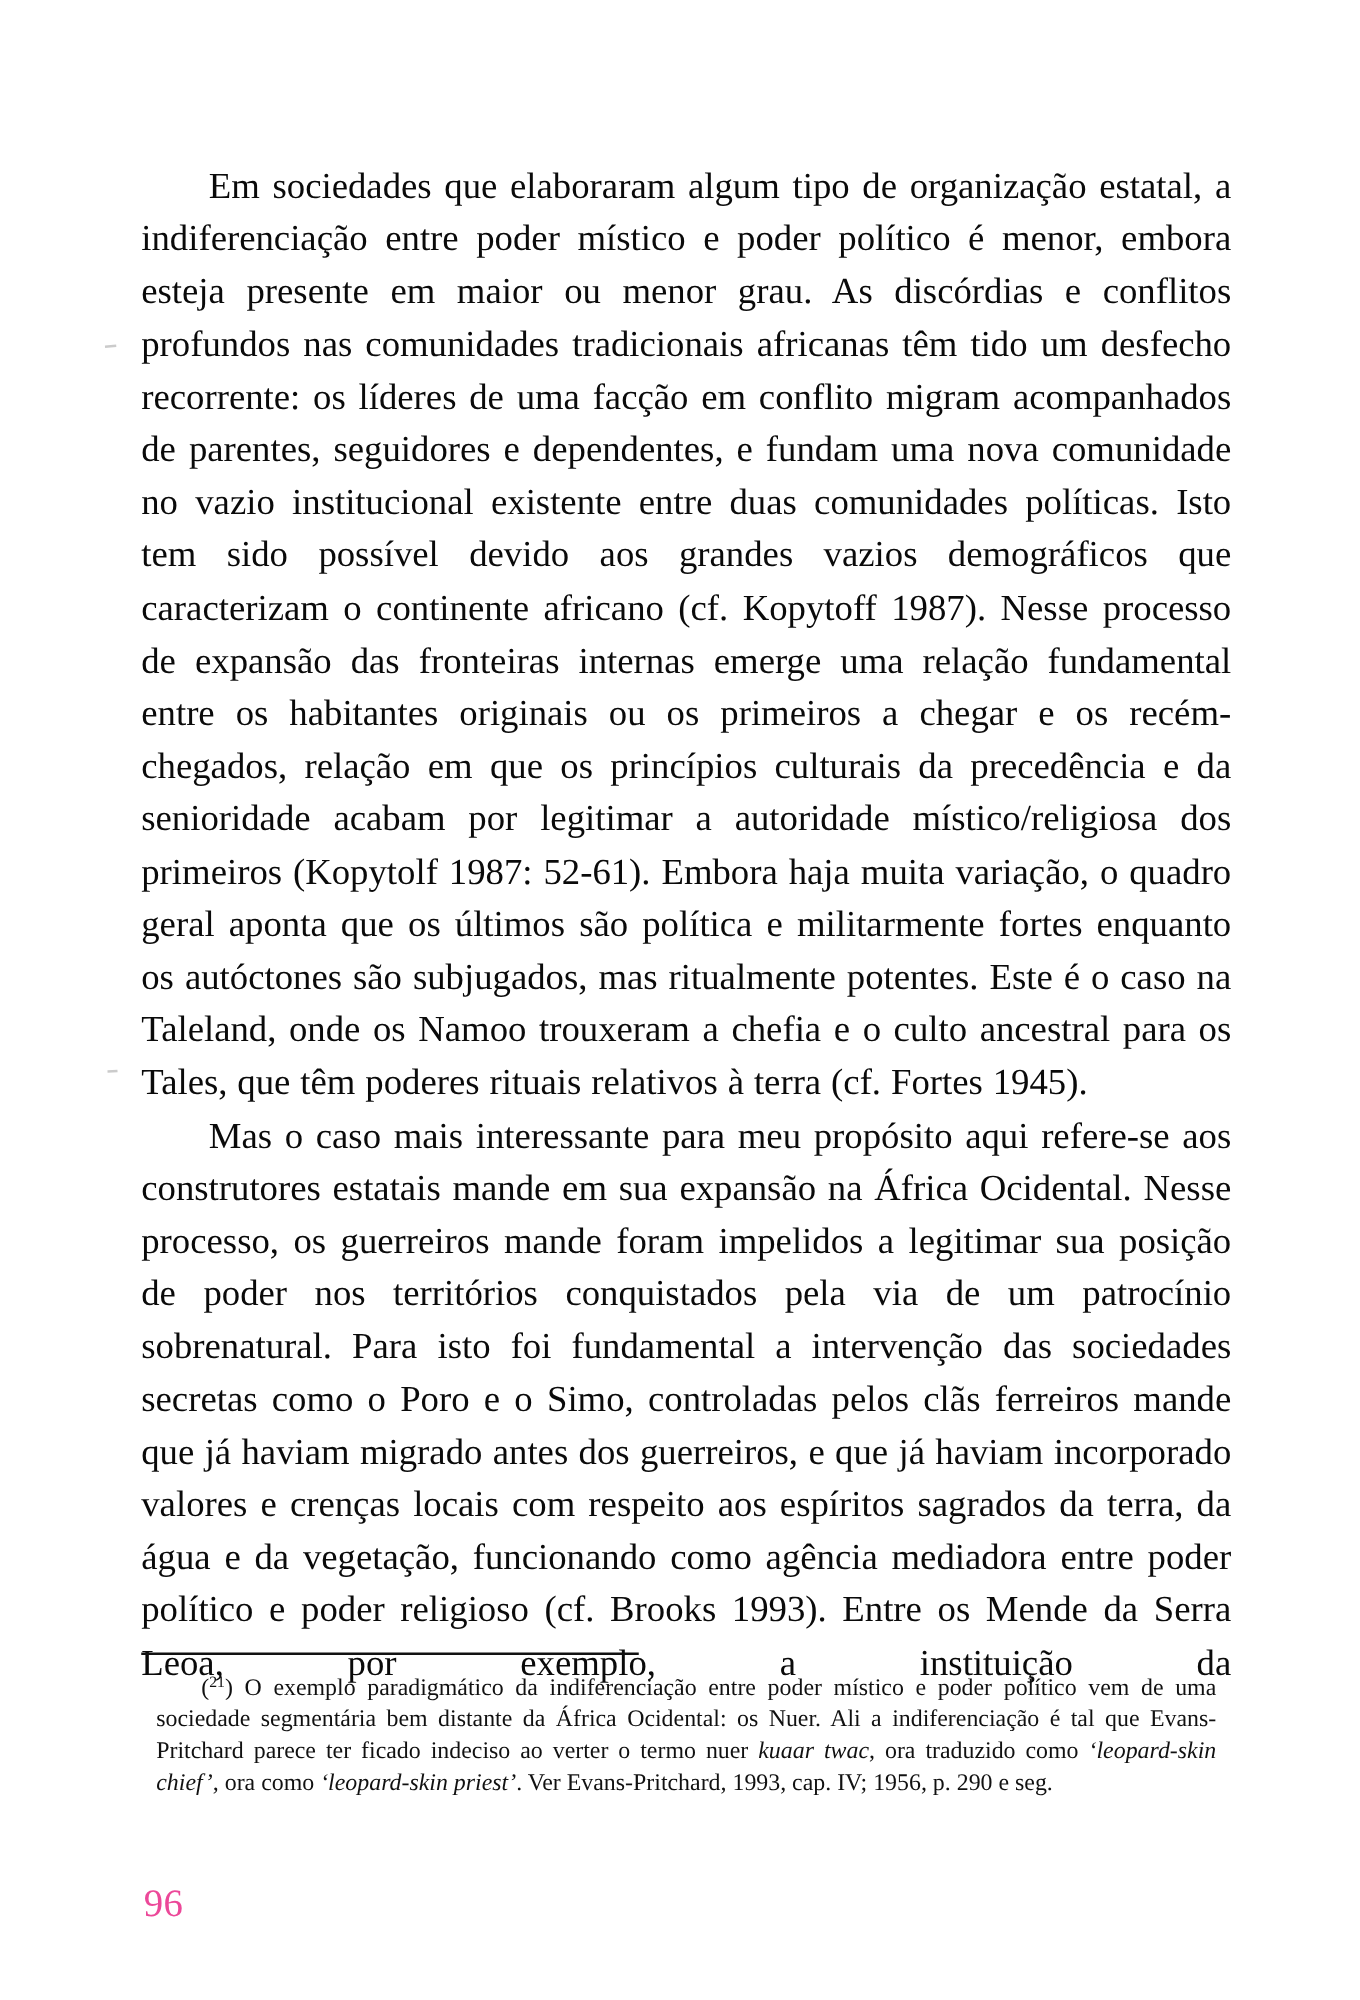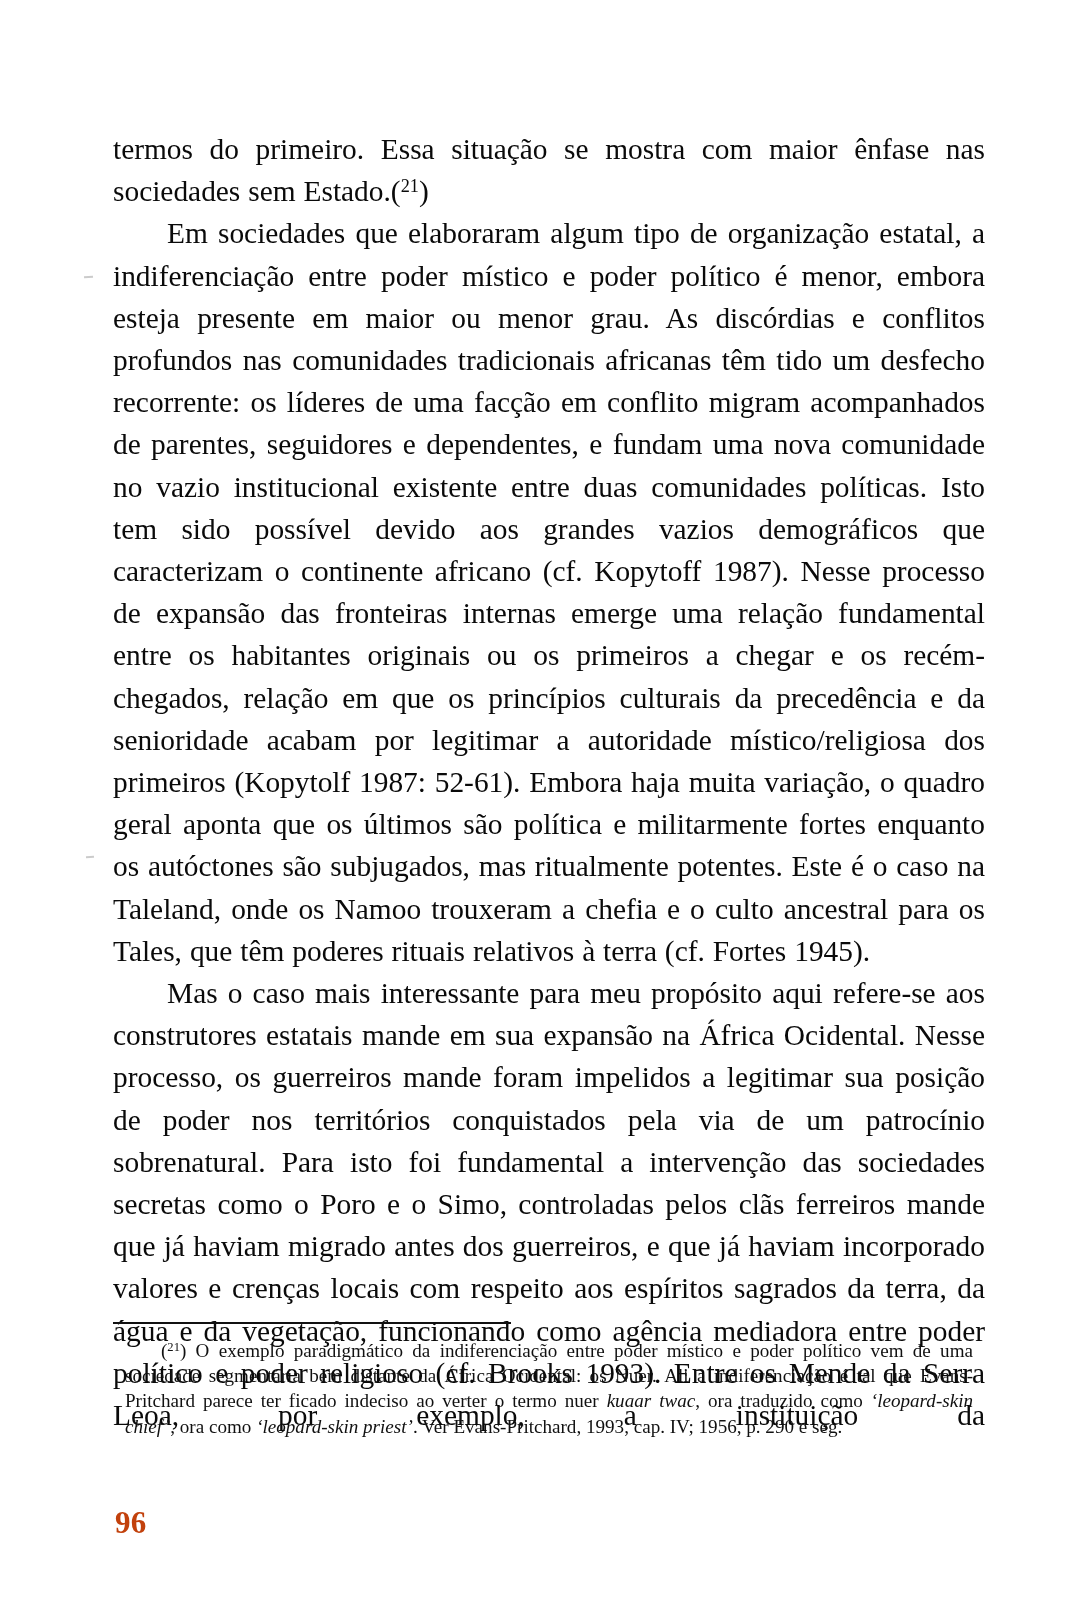--- a/index.html
+++ b/index.html
@@ -86,22 +86,21 @@
   }
 
   
   .folio {
     position: absolute;
     left: 115px;
     top: 1506px;
     font-size: 31px;
     line-height: 34px;
     letter-spacing: 0.01em;
-    color: #c2410c;
-    font-weight: bold;
+    color: #ec4899;
   }
 
   
   .speck {
     position: absolute;
     background: #b9b9b9;
     opacity: 0.75;
     pointer-events: none;
   }
   .speck.s1 { left: 84px;  top: 276px; width: 9px;  height: 2px; transform: rotate(-4deg); }
@@ -110,23 +109,20 @@
 </head>
 <body>
 
 <div class="page">
 
   <div class="speck s1"></div>
   <div class="speck s2"></div>
 
   <div class="body-block">
 
-    <p class="para ragged">
-      <span>termos do primeiro. Essa situação se mostra com maior ênfase nas sociedades sem Estado.(</span><sup class="fnref">21</sup><span>)</span>
-    </p>
 
     <p class="para indent ragged">Em sociedades que elaboraram algum tipo de organização estatal, a indiferenciação entre poder místico e poder político é menor, embora esteja presente em maior ou menor grau. As discórdias e conflitos profundos nas comunidades tradicionais africanas têm tido um desfecho recorrente: os líderes de uma facção em conflito migram acompanhados de parentes, seguidores e dependentes, e fundam uma nova comunidade no vazio institucional existente entre duas comunidades políticas. Isto tem sido possível devido aos grandes vazios demográficos que caracterizam o continente africano (cf. Kopytoff 1987). Nesse processo de expansão das fronteiras internas emerge uma relação fundamental entre os habitantes originais ou os primeiros a chegar e os recém-chegados, relação em que os princípios culturais da precedência e da senioridade acabam por legitimar a autoridade místico/religiosa dos primeiros (Kopytolf 1987: 52-61). Embora haja muita variação, o quadro geral aponta que os últimos são política e militarmente fortes enquanto os autóctones são subjugados, mas ritualmente potentes. Este é o caso na Taleland, onde os Namoo trouxeram a chefia e o culto ancestral para os Tales, que têm poderes rituais relativos à terra (cf. Fortes 1945).</p>
 
     <p class="para indent">Mas o caso mais interessante para meu propósito aqui refere-se aos construtores estatais mande em sua expansão na África Ocidental. Nesse processo, os guerreiros mande foram impelidos a legitimar sua posição de poder nos territórios conquistados pela via de um patrocínio sobrenatural. Para isto foi fundamental a intervenção das sociedades secretas como o Poro e o Simo, controladas pelos clãs ferreiros mande que já haviam migrado antes dos guerreiros, e que já haviam incorporado valores e crenças locais com respeito aos espíritos sagrados da terra, da água e da vegetação, funcionando como agência mediadora entre poder político e poder religioso (cf. Brooks 1993). Entre os Mende da Serra Leoa, por exemplo, a instituição da</p>
 
   </div>
 
   <div class="footnote-area">
     <div class="footnote-rule"></div>
     <p class="footnote-text">

